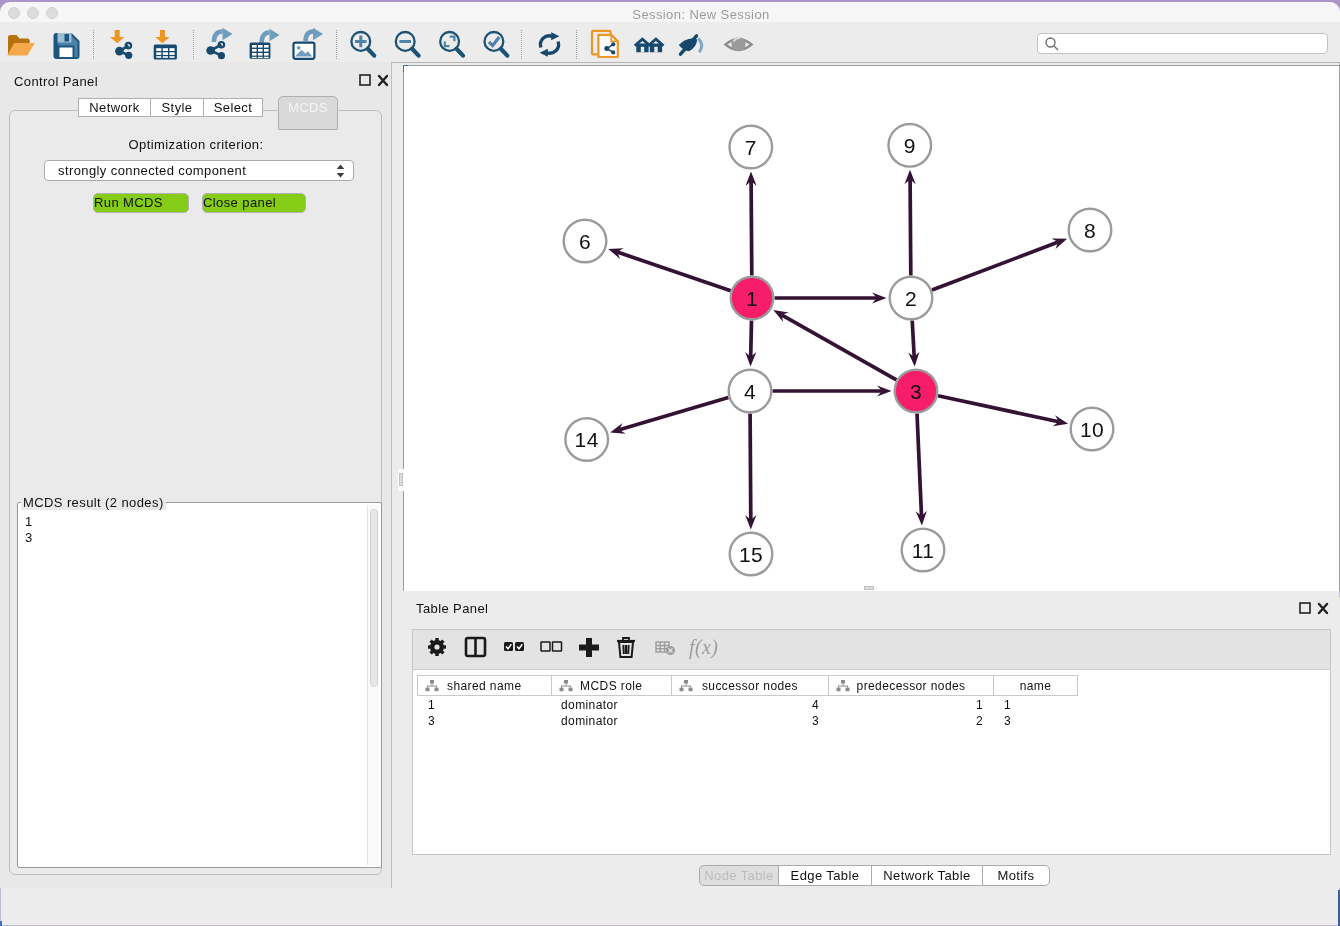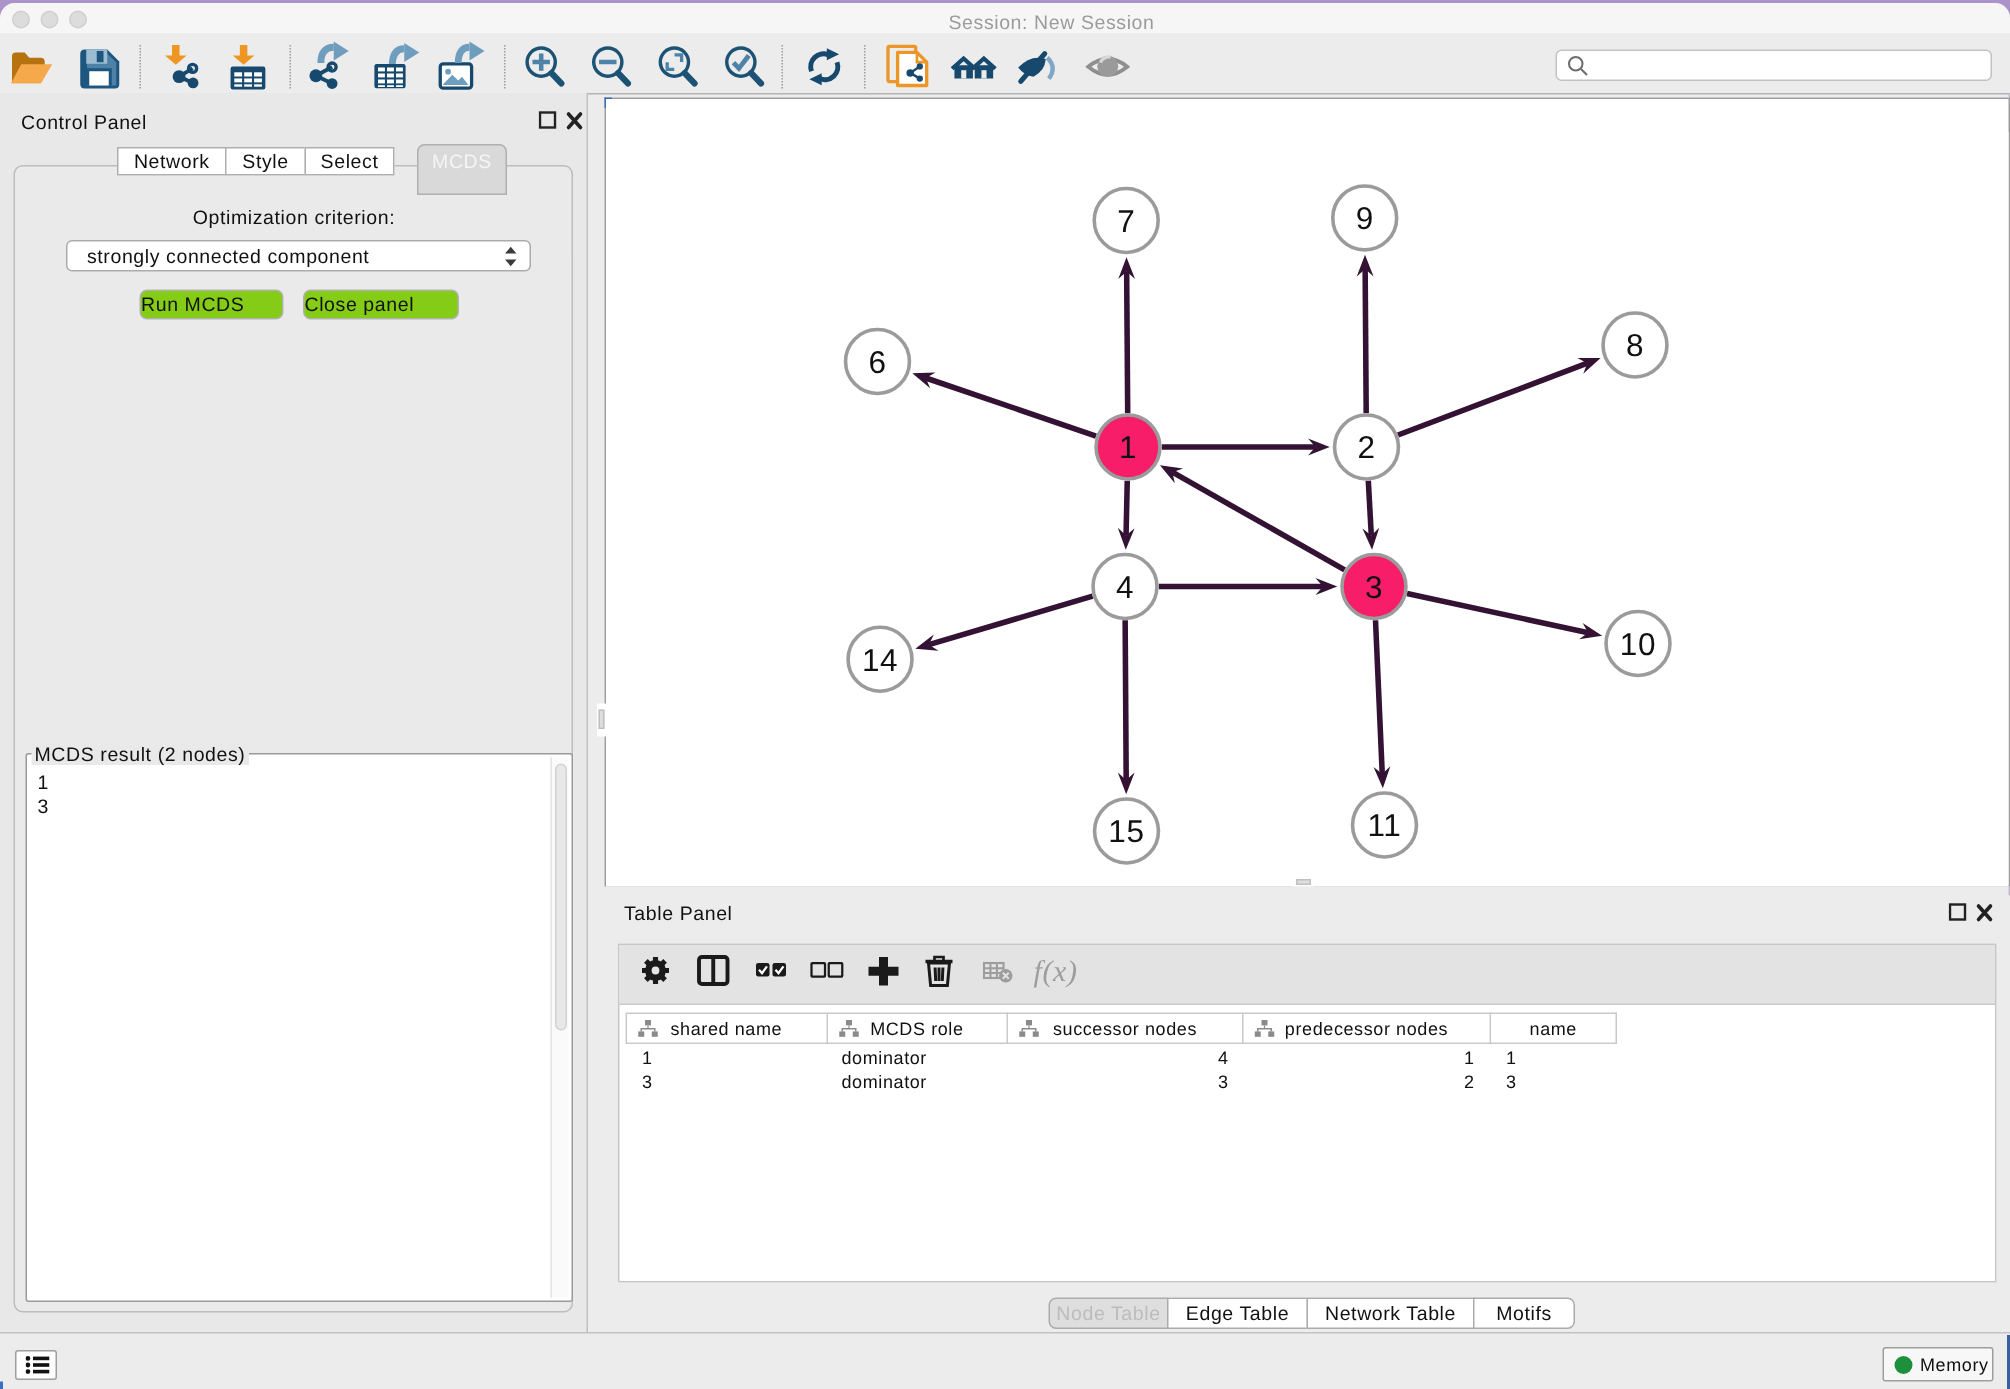--- a/index.html
+++ b/index.html
@@ -416,34 +416,16 @@
     </div>
     <div class="tabbtn" style="left:296px; width:80px; background:#dedede; color:#bcbcbc; border-radius:5px 0 0 5px;">Node Table</div>
     <div class="tabbtn" style="left:375px; width:94px; border-radius:0;">Edge Table</div>
     <div class="tabbtn" style="left:468px; width:112px; border-radius:0;">Network Table</div>
     <div class="tabbtn" style="left:579px; width:68px; border-radius:0 5px 5px 0;">Motifs</div>
   </div>
   <div style="position:absolute;left:397.5px;top:467px;width:6px;height:22px;background:#fff;z-index:6;"></div>
   <div style="position:absolute;left:398.5px;top:471px;width:4px;height:13px;background:#ddd;border:1px solid #c0c0c0;z-index:7;"></div>
   <div style="position:absolute;left:862px;top:583px;width:14px;height:6px;background:#fff;z-index:6;"></div>
   <div style="position:absolute;left:864px;top:584px;width:10px;height:4px;background:#ddd;border:1px solid #c0c0c0;z-index:7;"></div>
-  <div id="statusbar">
-    <div id="listbtn">
-      <svg width="16" height="12" viewBox="0 0 16 12" style="position:absolute;left:6px;top:3px;">
-        <g fill="#111">
-          <circle cx="1.6" cy="1.6" r="1.6"></circle>
-              <rect x="5" y="0.4" width="11" height="2.4"></rect>
-          <circle cx="1.6" cy="6" r="1.6"></circle>
-              <rect x="5" y="4.8" width="11" height="2.4"></rect>
-          <circle cx="1.6" cy="10.4" r="1.6"></circle>
-              <rect x="5" y="9.2" width="11" height="2.4"></rect>
-        </g>
-      </svg>
-    </div>
-    <div id="membtn">
-      <span style="position:absolute;left:7px;top:5px;width:12px;height:12px;border-radius:50%;background:#1e8f3c;"></span>
-      <span style="position:absolute;left:24px;top:4px;font-size:12px;">Memory</span>
-    </div>
-  </div>
 </div>
 <div style="position:absolute;left:0;top:921px;width:2px;height:5px;background:#3a6fc4;"></div>
 <div style="position:absolute;left:1338px;top:890px;width:2px;height:36px;background:#3a5f9e;"></div>
 </div>
 
 </body></html>

